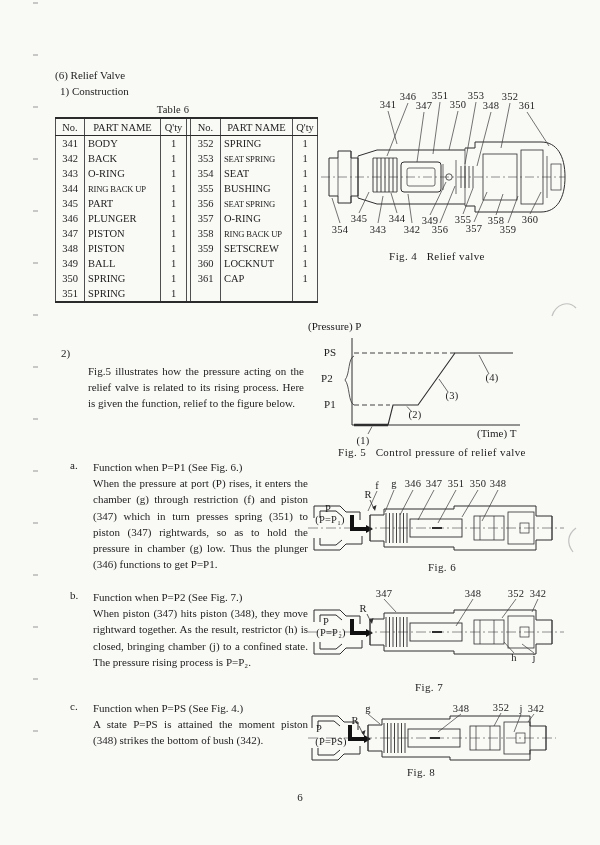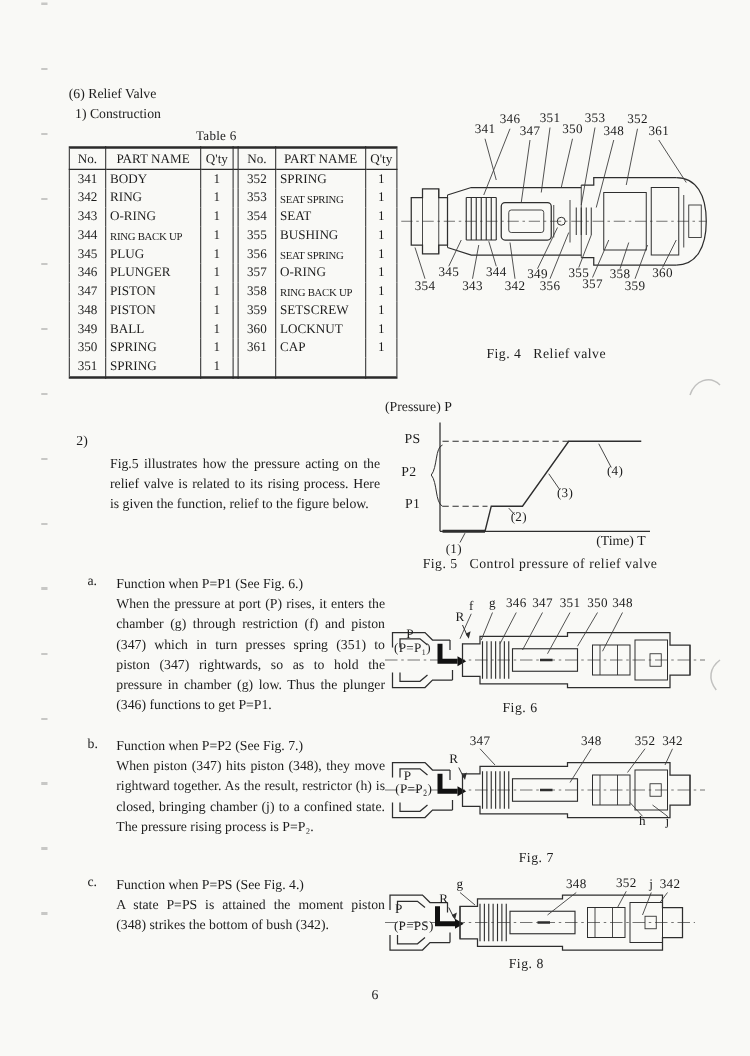--- a/index.html
+++ b/index.html
@@ -56,21 +56,21 @@
           <td class="c0">341</td>
           <td class="c1">BODY</td>
           <td class="c2">1</td>
           <td class="sp"></td>
           <td class="c3">352</td>
           <td class="c4">SPRING</td>
           <td class="c5">1</td>
         </tr>
         <tr>
           <td class="c0">342</td>
-          <td class="c1">RING</td>
+          <td class="c1">BACK</td>
           <td class="c2">1</td>
           <td class="sp"></td>
           <td class="c3">353</td>
           <td class="c4 small">SEAT SPRING</td>
           <td class="c5">1</td>
         </tr>
         <tr>
           <td class="c0">343</td>
           <td class="c1">O-RING</td>
           <td class="c2">1</td>
@@ -83,21 +83,21 @@
           <td class="c0">344</td>
           <td class="c1 small">RING BACK UP</td>
           <td class="c2">1</td>
           <td class="sp"></td>
           <td class="c3">355</td>
           <td class="c4">BUSHING</td>
           <td class="c5">1</td>
         </tr>
         <tr>
           <td class="c0">345</td>
-          <td class="c1">PLUG</td>
+          <td class="c1">PART</td>
           <td class="c2">1</td>
           <td class="sp"></td>
           <td class="c3">356</td>
           <td class="c4 small">SEAT SPRING</td>
           <td class="c5">1</td>
         </tr>
         <tr>
           <td class="c0">346</td>
           <td class="c1">PLUNGER</td>
           <td class="c2">1</td>
@@ -214,21 +214,21 @@
   <span class="co" style="left:430px;top:221px">349</span>
   <span class="co" style="left:463px;top:220px">355</span>
   <span class="co" style="left:496px;top:221px">358</span>
   <span class="co" style="left:530px;top:220px">360</span>
   <span class="co" style="left:340px;top:230px">354</span>
   <span class="co" style="left:378px;top:230px">343</span>
   <span class="co" style="left:412px;top:230px">342</span>
   <span class="co" style="left:440px;top:230px">356</span>
   <span class="co" style="left:474px;top:229px">357</span>
   <span class="co" style="left:508px;top:230px">359</span>
-  <span class="cap" style="left:437px;top:284px">Fig. 4   Relief valve</span>
+  <span class="cap" style="left:437px;top:256px">Fig. 4   Relief valve</span>
 
   <span class="marker" style="left:61px;top:347px">2)</span>
   <div class="block bbody" style="left:88px;top:363px;width:216px">Fig.5 illustrates how the pressure acting on the relief valve is related to its rising process. Here is given the function, relief to the figure below.</div>
 
   <svg class="fig" style="left:308px;top:322px" width="262" height="118" viewBox="0 0 262 118">
     <g stroke="#2e2e2e" fill="none" stroke-width="1">
       <path d="M44,16 V103"></path>
       <path d="M44,103 H212"></path>
       <path d="M46,31 H147" stroke-dasharray="5 3" stroke-width="0.9"></path>
       <path d="M46,83 H82" stroke-dasharray="5 3" stroke-width="0.9"></path>
@@ -293,21 +293,21 @@
   <span class="co" style="left:377px;top:486px">f</span>
   <span class="co" style="left:394px;top:484px">g</span>
   <span class="co" style="left:413px;top:484px">346</span>
   <span class="co" style="left:434px;top:484px">347</span>
   <span class="co" style="left:456px;top:484px">351</span>
   <span class="co" style="left:478px;top:484px">350</span>
   <span class="co" style="left:498px;top:484px">348</span>
   <span class="co" style="left:368px;top:495px">R</span>
   <span class="co" style="left:328px;top:509px">P</span>
   <span class="co" style="left:330px;top:520px">(P=P₁)</span>
-  <span class="cap" style="left:416px;top:567px">Fig. 6</span>
+  <span class="cap" style="left:442px;top:567px">Fig. 6</span>
 
   <span class="marker" style="left:70px;top:589px">b.</span>
   <div class="block" style="left:93px;top:589px;width:215px">
     <div class="bhead">Function when P=P2 (See Fig. 7.)</div>
     <div class="bbody">When piston (347) hits piston (348), they move rightward together. As the result, restrictor (h) is closed, bringing chamber (j) to a confined state. The pressure rising process is P=P₂.</div>
   </div>
 
   <svg class="fig" style="left:306px;top:588px" width="264" height="92" viewBox="0 0 264 92">
     <g stroke="#2e2e2e" fill="none" stroke-width="1">
       <path d="M2,44 H258" stroke-dasharray="10 3 2 3" stroke-width="0.7" opacity="0.75"></path>

